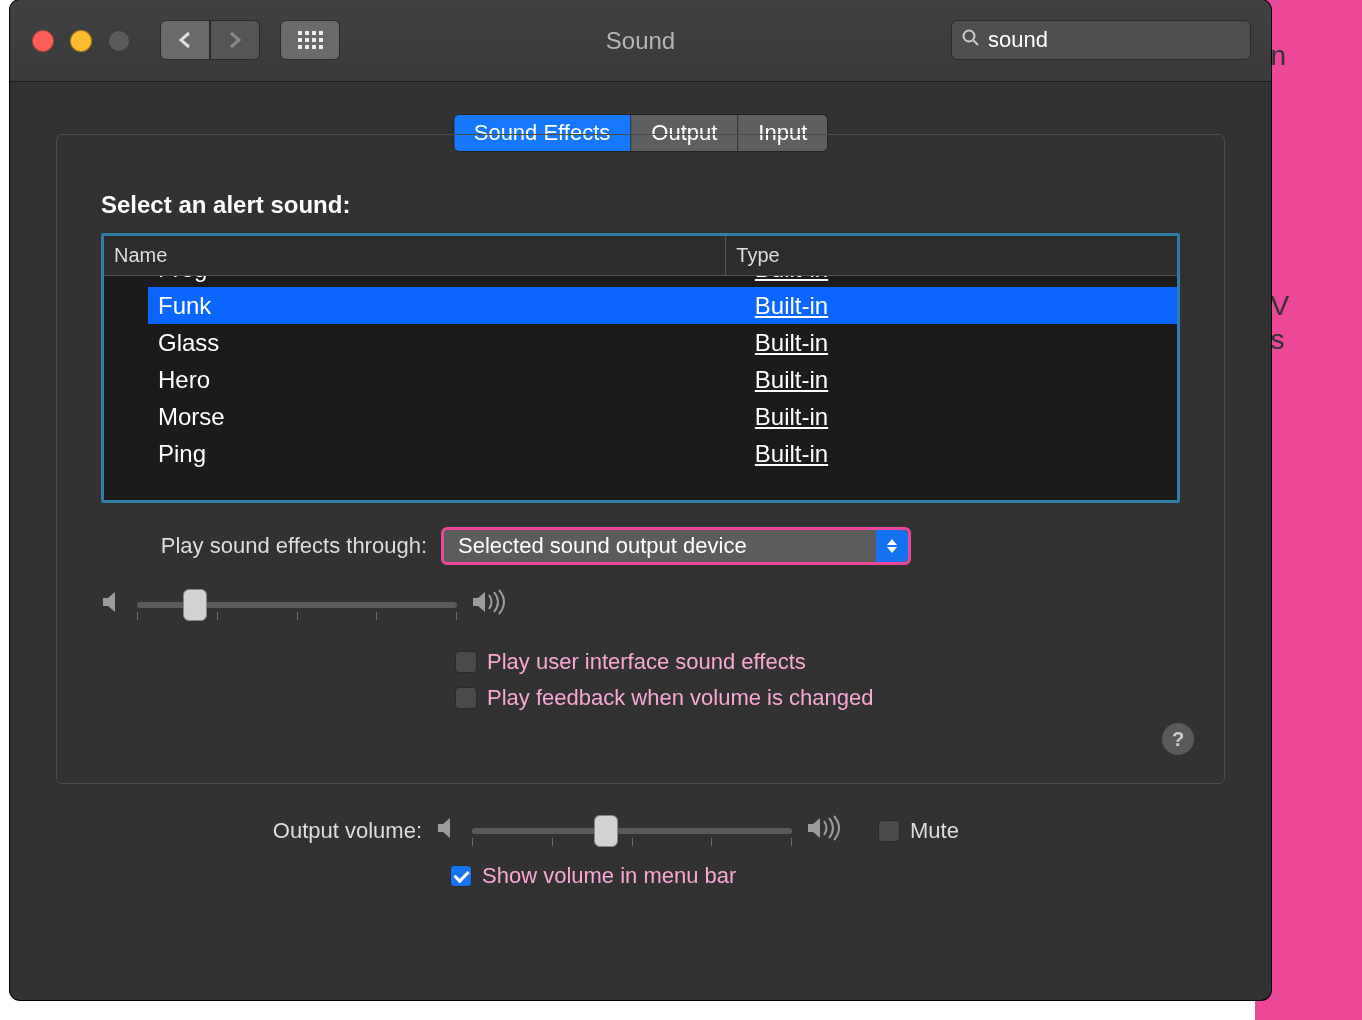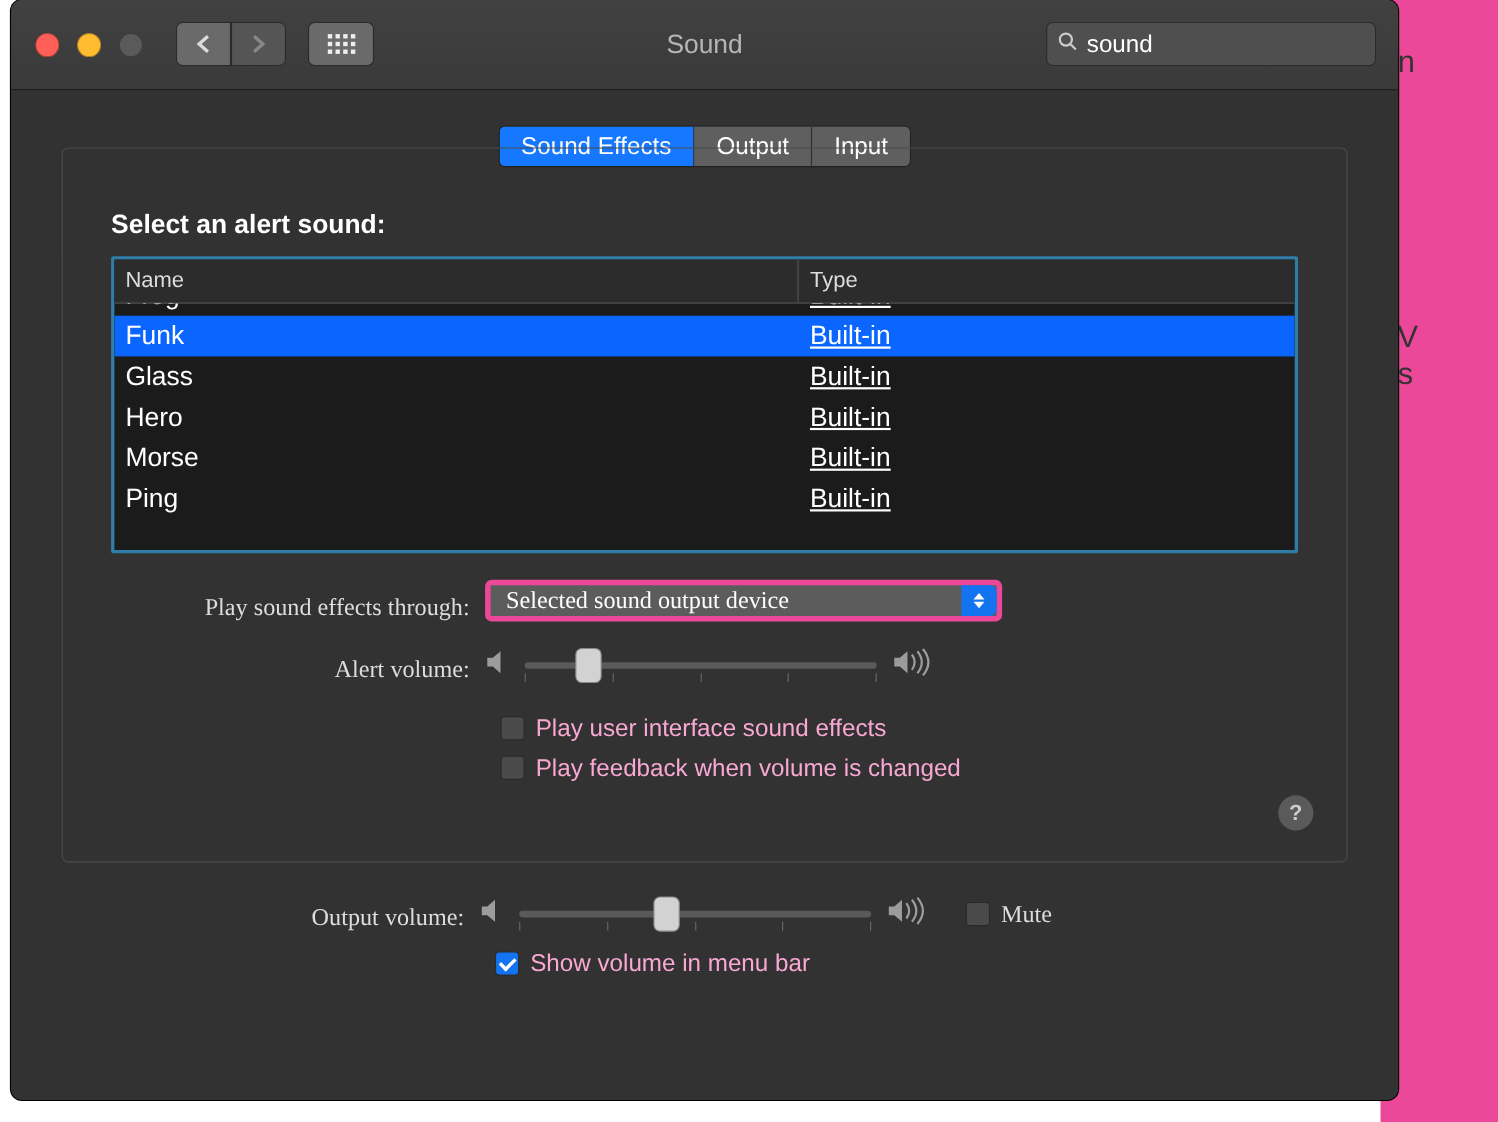--- a/index.html
+++ b/index.html
@@ -164,45 +164,45 @@
     position:absolute;
     left:0; right:0;
     top: -26px; 
   }
   .row {
     display:flex;
     font-size: 24px;
     height: 37px;
     align-items:center;
     color:#fff;
+    margin-left:44px;
   }
   .row .c1 { width:58%; padding-left:10px; }
   .row .c2 { width:42%; padding-left:10px;text-decoration:underline; }
   .row.selected { background: #0a66ff; }
 
   
   .form-row {
     display:flex;
-    align-items:flex-end;
+    align-items:center;
     font-size: 22px;
     margin-top: 16px;
-    font-family: Liberation Serif, serif;
   }
   .form-row .lbl {
     width: 340px;
     text-align: right;
     color: #ddd;
     padding-right: 14px;
   }
   .select {
     position:relative;
     width: 470px; height: 38px;
     background: #5c5c5c;
     border-radius: 6px;
-    border:5px solid #ec4899;
+    border:3px solid #ec4899;
     color:#fff;
     display:flex; align-items:center;
     padding: 0 40px 0 14px;
   }
   .select .chev {
     position:absolute; right:0; top:0; bottom:0; width:32px;
     background: #1373f1;
     border-radius: 0 6px 6px 0;
     display:flex;flex-direction:column;align-items:center;justify-content:center;
     gap:2px;
@@ -387,21 +387,20 @@
       <div class="select">
         <span>Selected sound output device</span>
         <div class="chev">
             <div class="up"></div>
             <div class="down"></div>
           </div>
       </div>
     </div>
 
     <div class="form-row" style="margin-top:24px;">
-      <div class="lbl">Alert volume:</div>
       <div class="slider-container">
         <span class="spk-icon">
           <svg width="22" height="24" viewBox="0 0 22 24">
               <path d="M2 8 H7 L14 2 V22 L7 16 H2 Z"></path>
             </svg>
         </span>
         <div class="slider">
           <div class="track"></div>
           <div class="thumb" id="alert-thumb" style="left: 18%;"></div>
           <div class="ticks">

